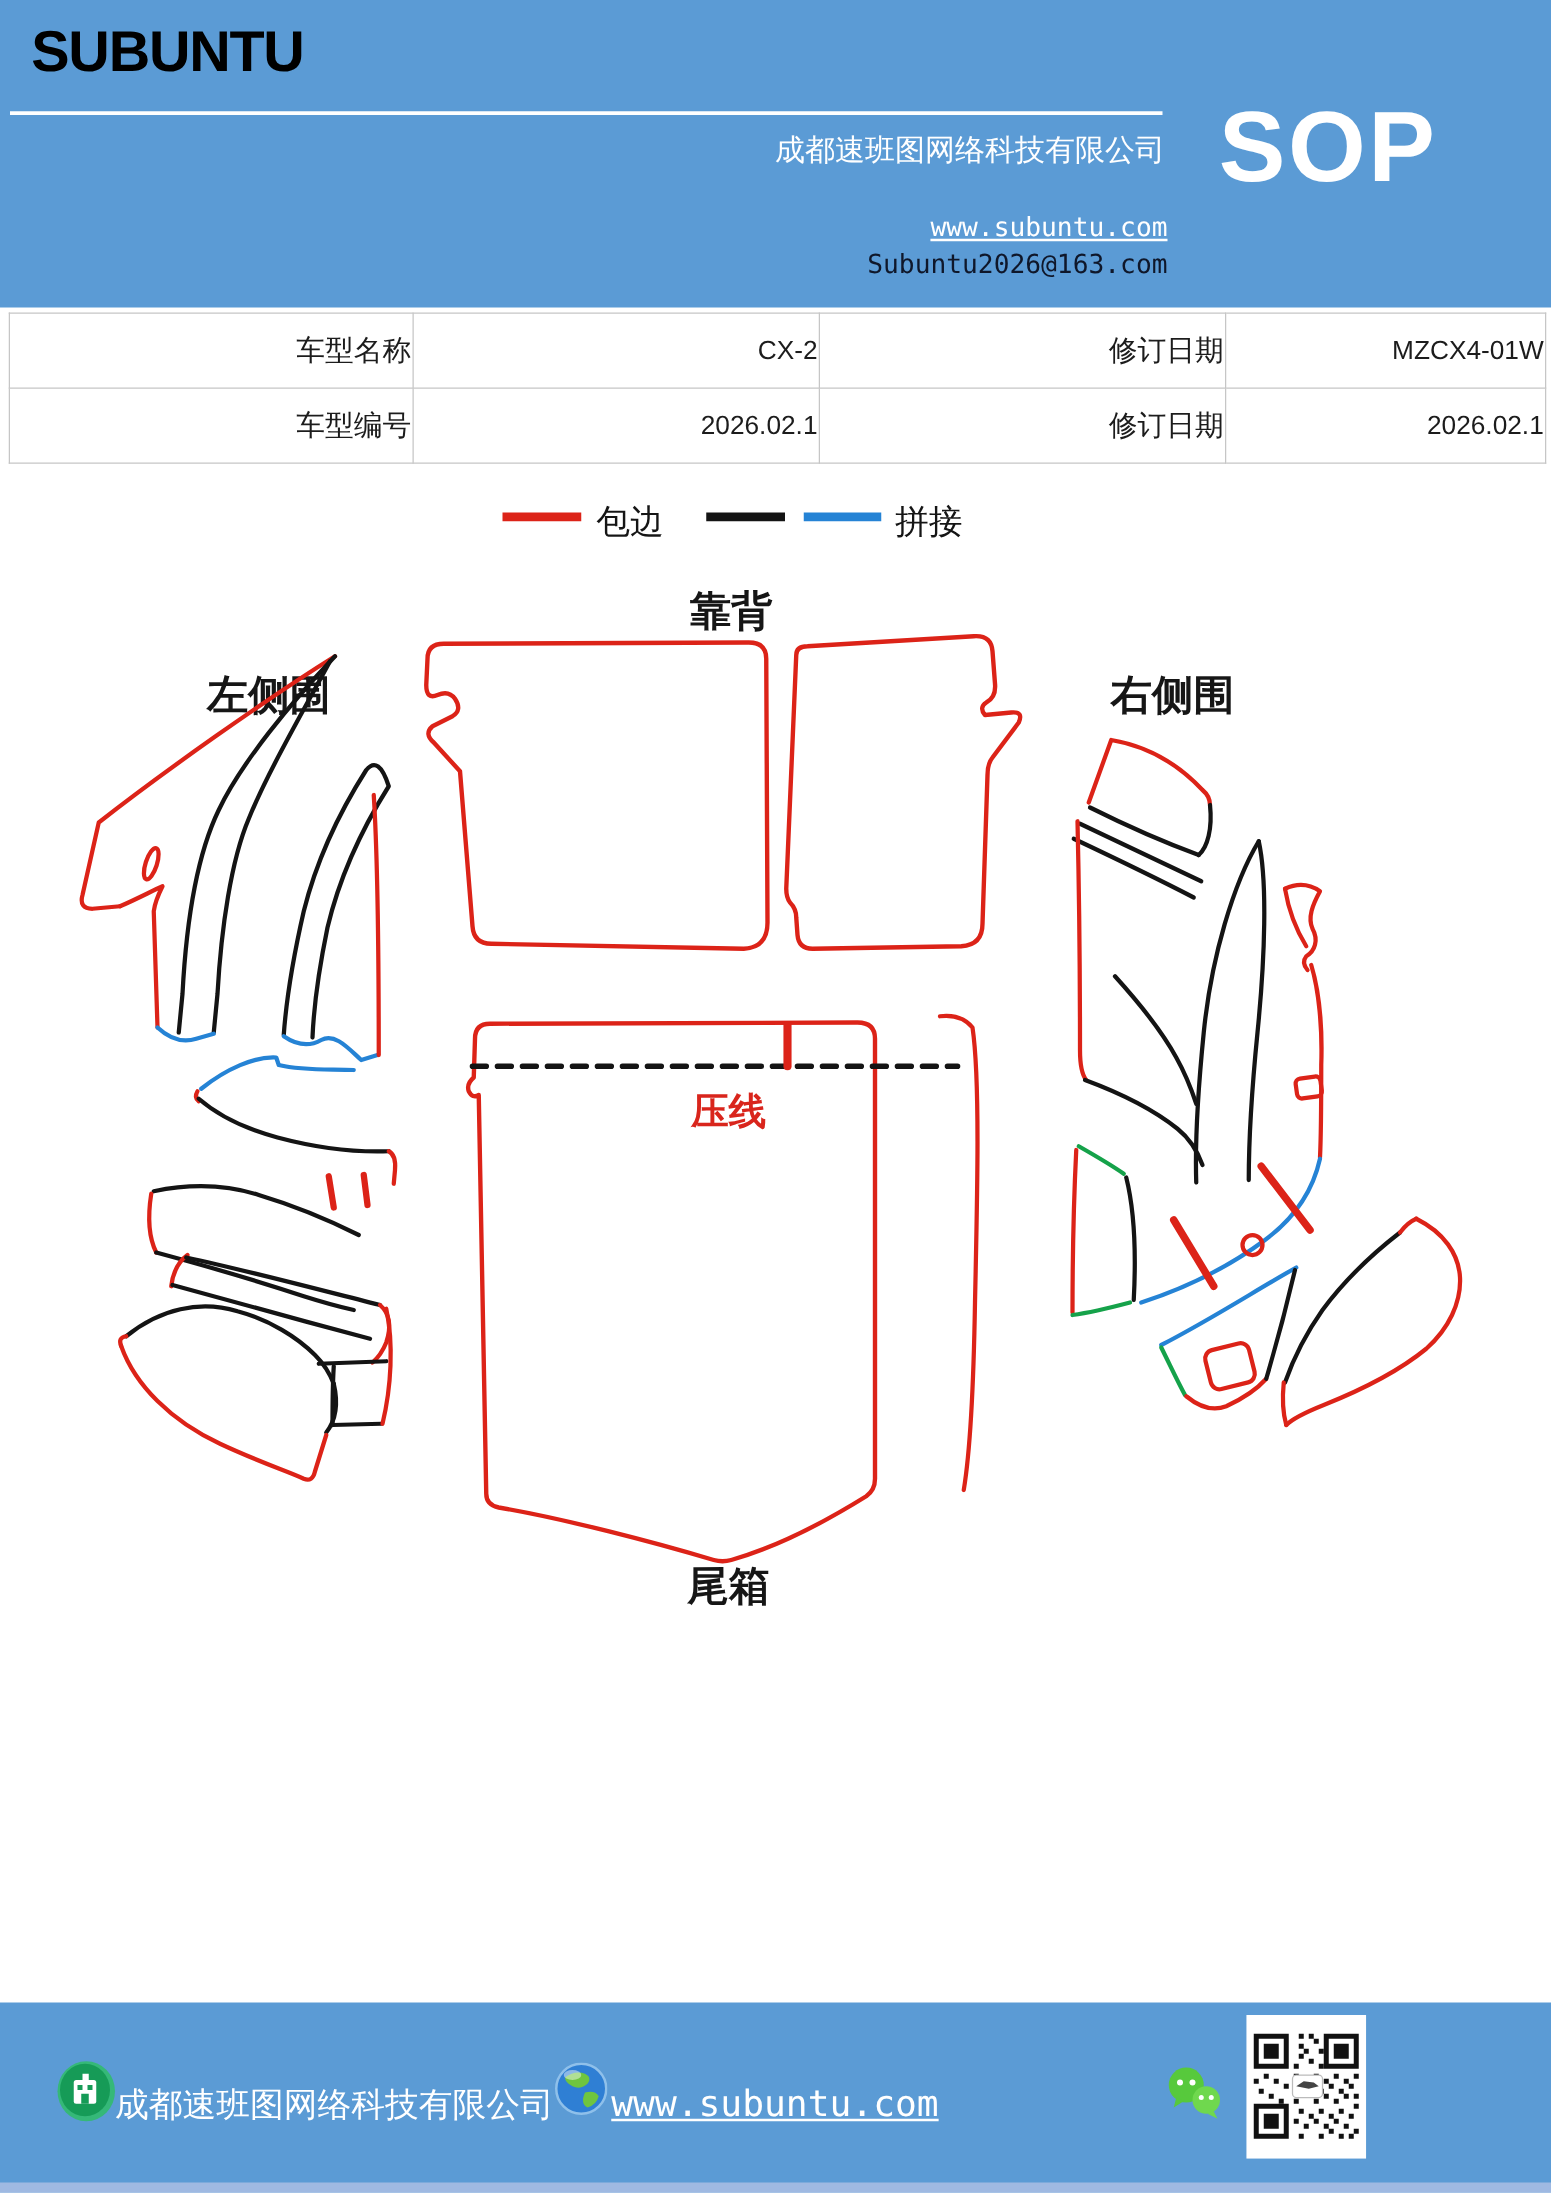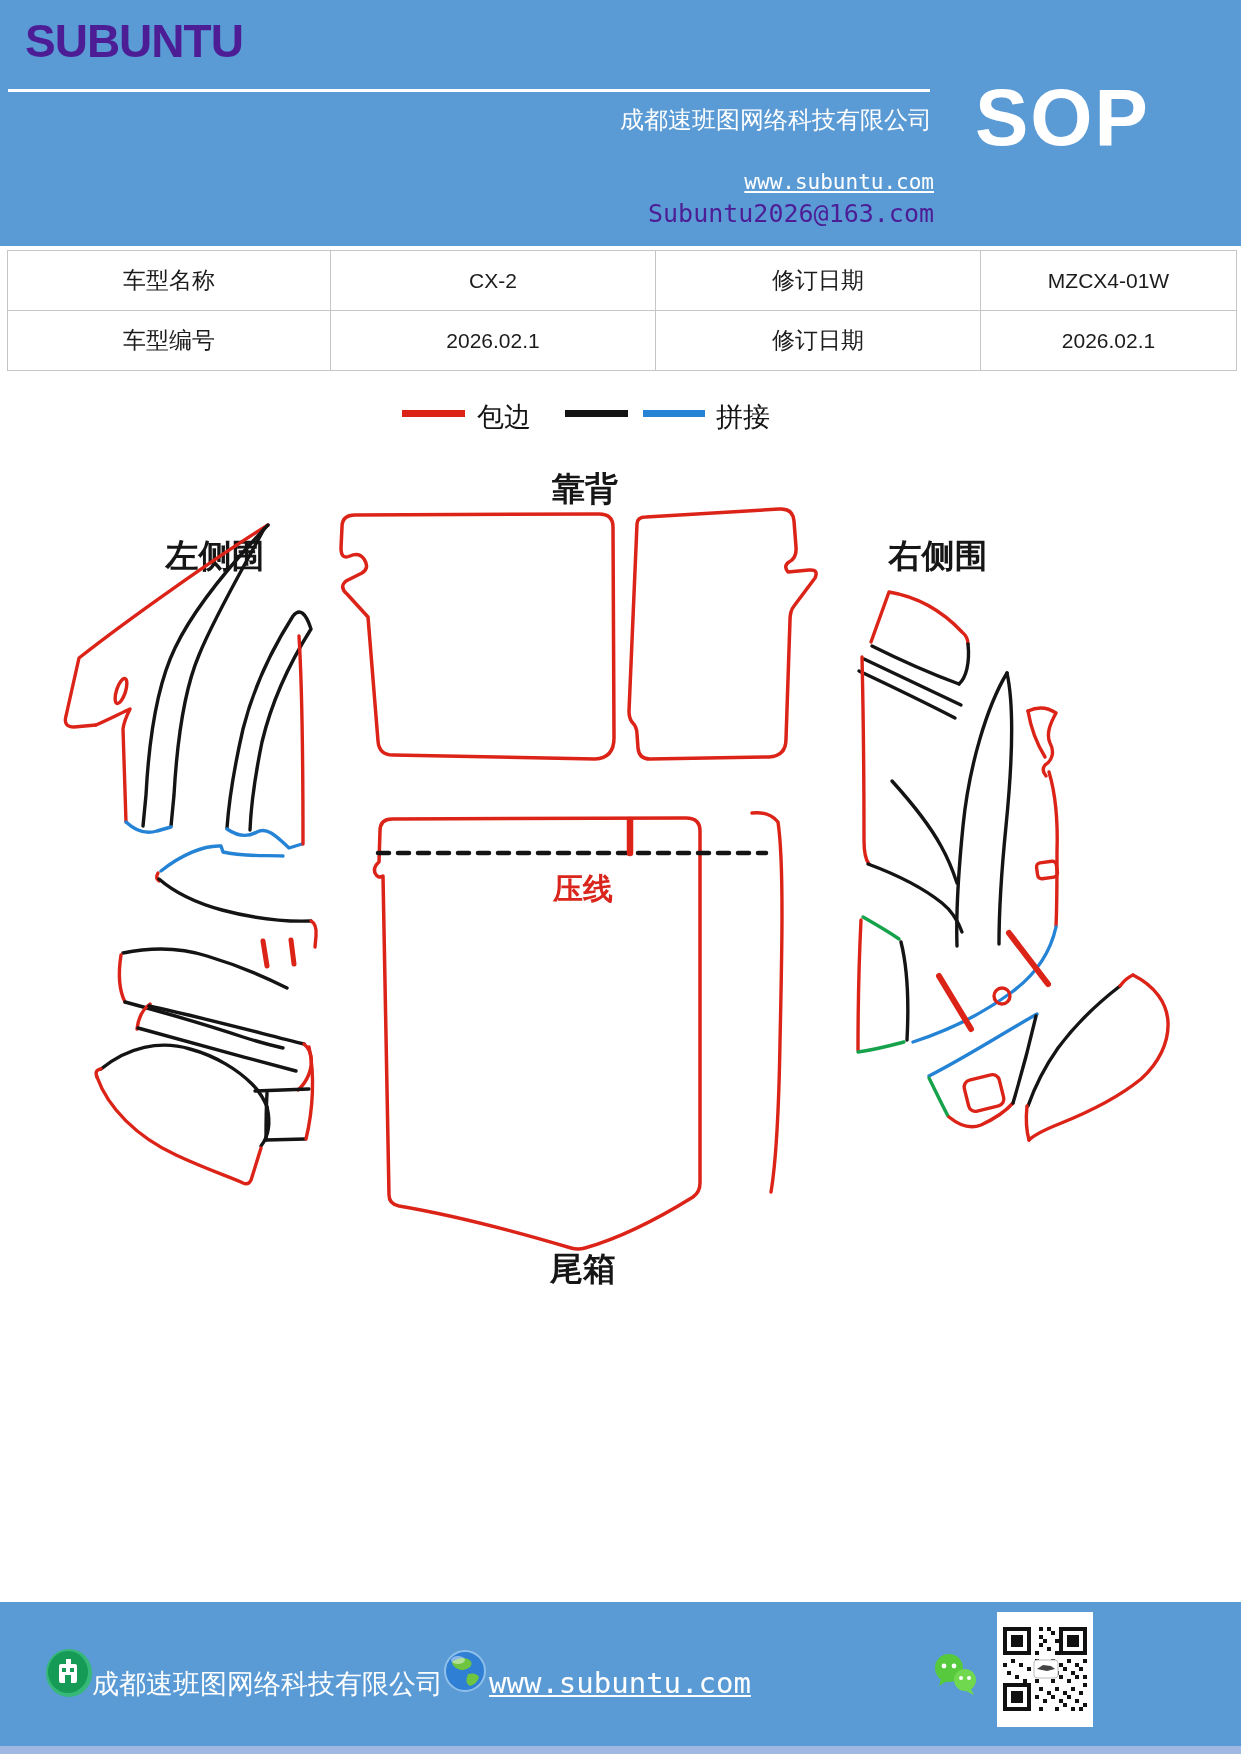--- a/index.html
+++ b/index.html
@@ -3,36 +3,36 @@
 <meta charset="utf-8">
 <style>
   html,body{margin:0;padding:0;background:#ffffff;}
   body{width:1241px;height:1754px;position:relative;overflow:hidden;
        font-family:"Liberation Sans",sans-serif;-webkit-font-smoothing:antialiased;}
   .abs{position:absolute;}
 
   
   #header{left:0;top:0;width:1241px;height:246px;background:#5b9bd5;}
   #brand{left:25px;top:14px;font-size:46px;font-weight:900;letter-spacing:-1px;
-         color:#4c1d95;font-family:"Liberation Sans",sans-serif;}
+         color:#000000;font-family:"Liberation Sans",sans-serif;}
   #header-rule{left:8px;top:89px;width:922px;height:3px;background:#ffffff;}
   #doc-title{left:30px;top:147px;font-size:34px;color:#ffffff;letter-spacing:2px;
              font-family:"Liberation Serif",serif;font-weight:600;}
   #header-company{left:0;top:104px;width:932px;text-align:right;font-size:24px;color:#ffffff;
                   font-family:"Liberation Serif",serif;}
   #header-site{left:0;top:170px;width:934px;text-align:right;font-size:21px;color:#ffffff;
                font-family:"DejaVu Sans Mono",monospace;text-decoration:underline;}
-  #header-mail{left:0;top:199px;width:934px;text-align:right;font-size:25px;color:#4c1d95;
+  #header-mail{left:0;top:199px;width:934px;text-align:right;font-size:21px;color:#0f172a;
                font-family:"DejaVu Sans Mono",monospace;}
   #sop{left:975px;top:72px;width:140px;text-align:center;font-size:80px;font-weight:800;
        color:#ffffff;font-family:"Liberation Sans",sans-serif;letter-spacing:2px;}
 
   
   #info-table{left:7px;top:250px;width:1229px;border-collapse:collapse;table-layout:fixed;}
-  #info-table td{border:1px solid #c6c6c6;text-align:center;vertical-align:middle;height:57px;
+  #info-table td{border:1px solid #c6c6c6;text-align:right;vertical-align:middle;height:57px;
                  color:#1c1c1c;}
   td.t-label{font-size:23px;font-family:"Liberation Serif",serif;}
   td.t-value{font-size:21px;font-family:"Liberation Sans",sans-serif;}
 
   
   .leg-bar{height:7px;top:410px;}
   .leg-text{top:399px;font-size:27px;color:#151515;font-family:"Liberation Serif",serif;text-align:right;}
   .sw-red{background:#dc2318;} .sw-black{background:#141414;} .sw-blue{background:#2583d5;}
 
   

